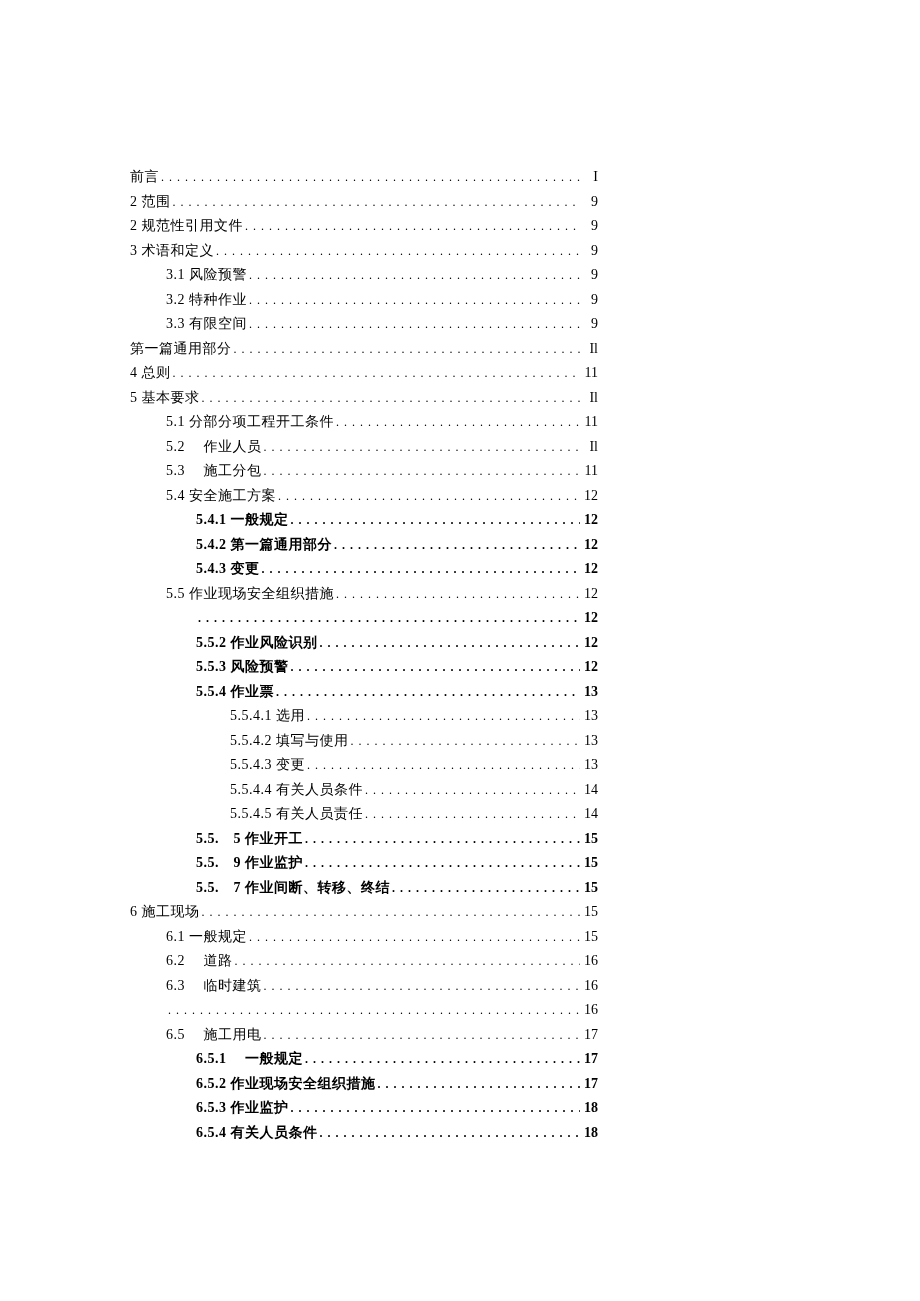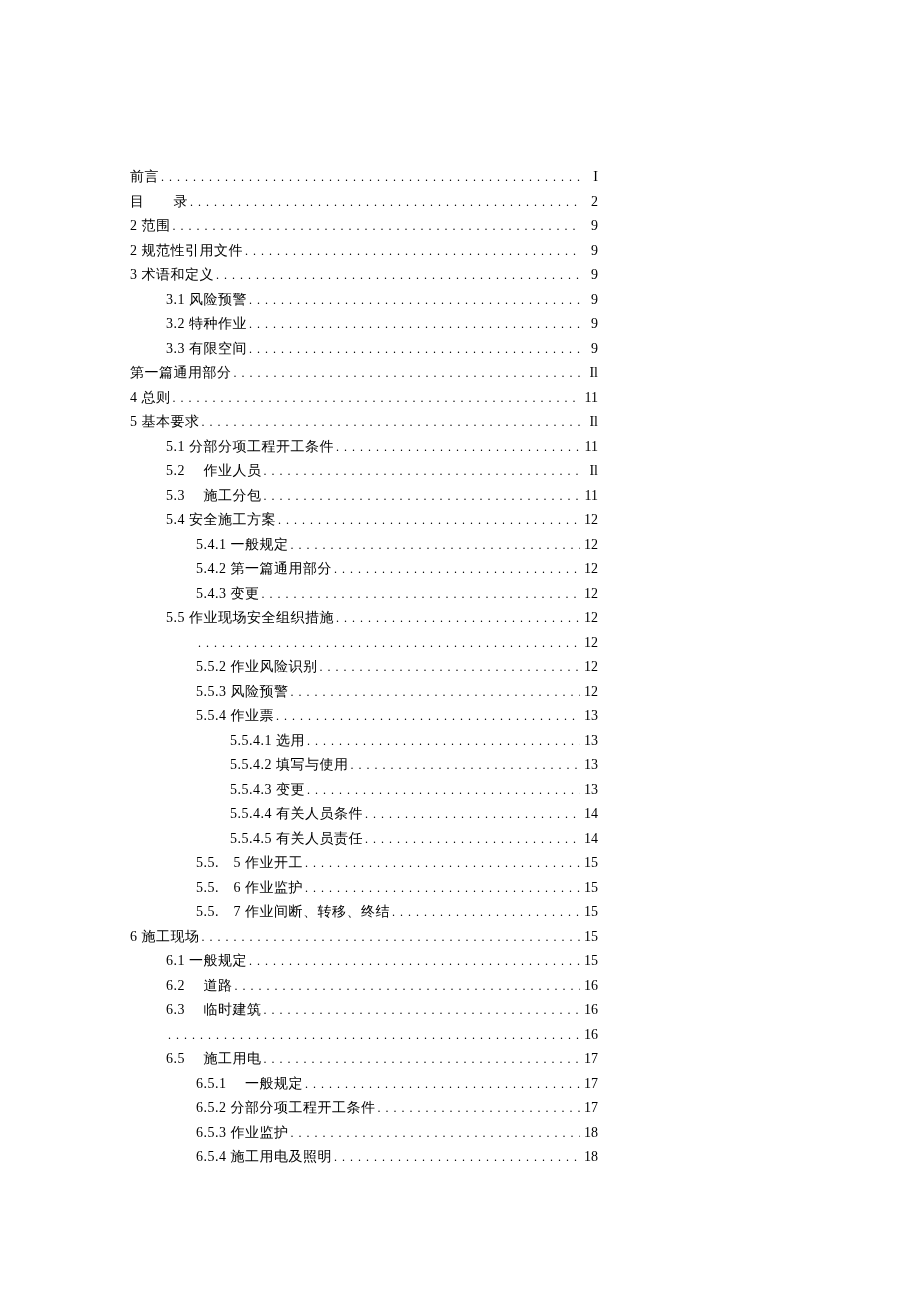--- a/index.html
+++ b/index.html
@@ -37,39 +37,34 @@
     content: ". . . . . . . . . . . . . . . . . . . . . . . . . . . . . . . . . . . . . . . . . . . . . . . . . . . . . . . . . . . . . . . . . . . . . . . . . . . . . . . . . . . . . . . . . . . . . . . . . . . . . . . . . . . . . . . . . . . . . . . . . . . . . . . . . . . . . . . . . . . . . . . . . . . . . . . . . . . . . . . . . . . . . . . . . . . . . . . . . . . . . . . . . . . . . . . . . . . . . . . .";
     font-size: 12px;
   }
   .t-page {
     flex: 0 0 auto;
     text-align: right;
     min-width: 18px;
   }
   .ind0 { padding-left: 0px; }
   .ind1 { padding-left: 36px; }
-  .ind2 { padding-left: 66px; }
+  .ind2 { padding-left: 66px; font-weight: bold; }
   .ind3 { padding-left: 100px; }
 </style>
 </head>
 <body>
 
 <div class="page">
   <div id="toc-container">
       <div class="toc-line ind0">
         <span class="t-label">前言</span>
         <span class="t-dots"></span>
         <span class="t-page">I</span>
       </div>
       <div class="toc-line ind0">
-        <span class="t-label">目　　录</span>
-        <span class="t-dots"></span>
-        <span class="t-page">2</span>
-      </div>
-      <div class="toc-line ind0">
         <span class="t-label">2 范围</span>
         <span class="t-dots"></span>
         <span class="t-page">9</span>
       </div>
       <div class="toc-line ind0">
         <span class="t-label">2 规范性引用文件</span>
         <span class="t-dots"></span>
         <span class="t-page">9</span>
       </div>
       <div class="toc-line ind0">
@@ -190,21 +185,21 @@
         <span class="t-label">5.5.4.5 有关人员责任</span>
         <span class="t-dots"></span>
         <span class="t-page">14</span>
       </div>
       <div class="toc-line ind2">
         <span class="t-label">5.5.　5 作业开工</span>
         <span class="t-dots"></span>
         <span class="t-page">15</span>
       </div>
       <div class="toc-line ind2">
-        <span class="t-label">5.5.　6 作业监护</span>
+        <span class="t-label">5.5.　9 作业监护</span>
         <span class="t-dots"></span>
         <span class="t-page">15</span>
       </div>
       <div class="toc-line ind2">
         <span class="t-label">5.5.　7 作业间断、转移、终结</span>
         <span class="t-dots"></span>
         <span class="t-page">15</span>
       </div>
       <div class="toc-line ind0">
         <span class="t-label">6 施工现场</span>
@@ -234,28 +229,28 @@
         <span class="t-label">6.5　 施工用电</span>
         <span class="t-dots"></span>
         <span class="t-page">17</span>
       </div>
       <div class="toc-line ind2">
         <span class="t-label">6.5.1 　一般规定</span>
         <span class="t-dots"></span>
         <span class="t-page">17</span>
       </div>
       <div class="toc-line ind2">
-        <span class="t-label">6.5.2 分部分项工程开工条件</span>
+        <span class="t-label">6.5.2 作业现场安全组织措施</span>
         <span class="t-dots"></span>
         <span class="t-page">17</span>
       </div>
       <div class="toc-line ind2">
         <span class="t-label">6.5.3 作业监护</span>
         <span class="t-dots"></span>
         <span class="t-page">18</span>
       </div>
       <div class="toc-line ind2">
-        <span class="t-label">6.5.4 施工用电及照明</span>
+        <span class="t-label">6.5.4 有关人员条件</span>
         <span class="t-dots"></span>
         <span class="t-page">18</span>
       </div>
     </div>
 </div>
 
 </body></html>

